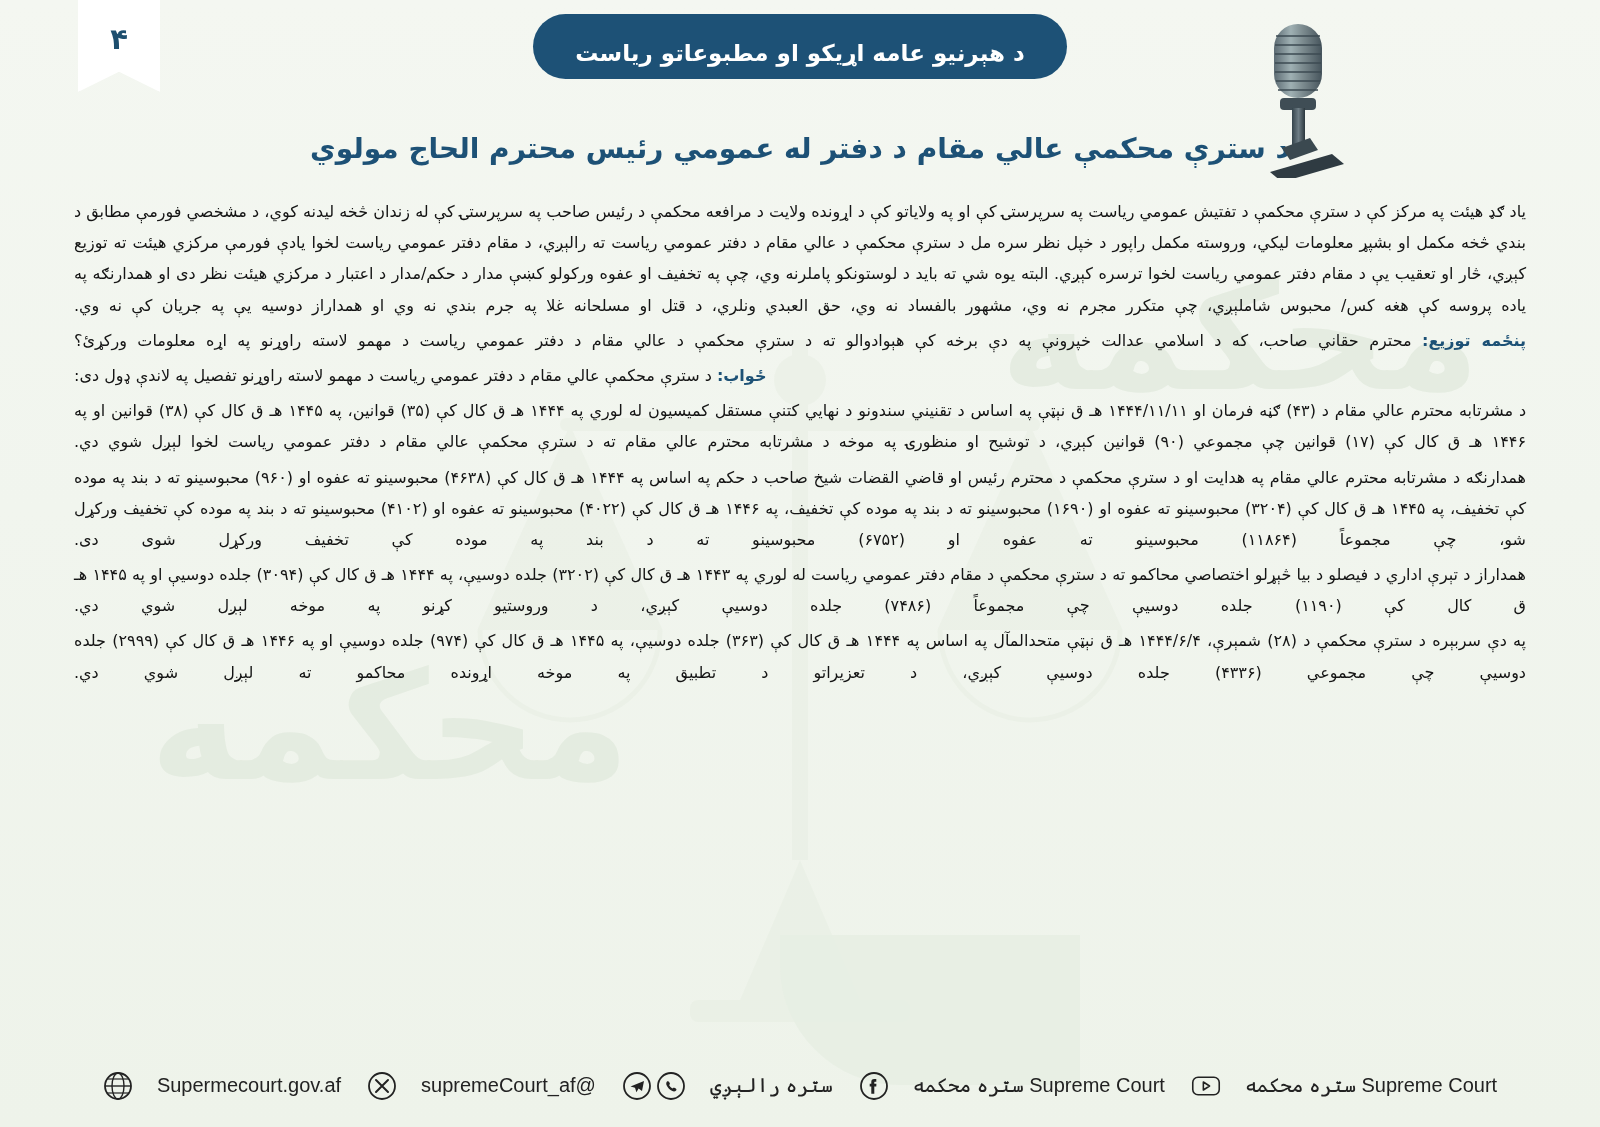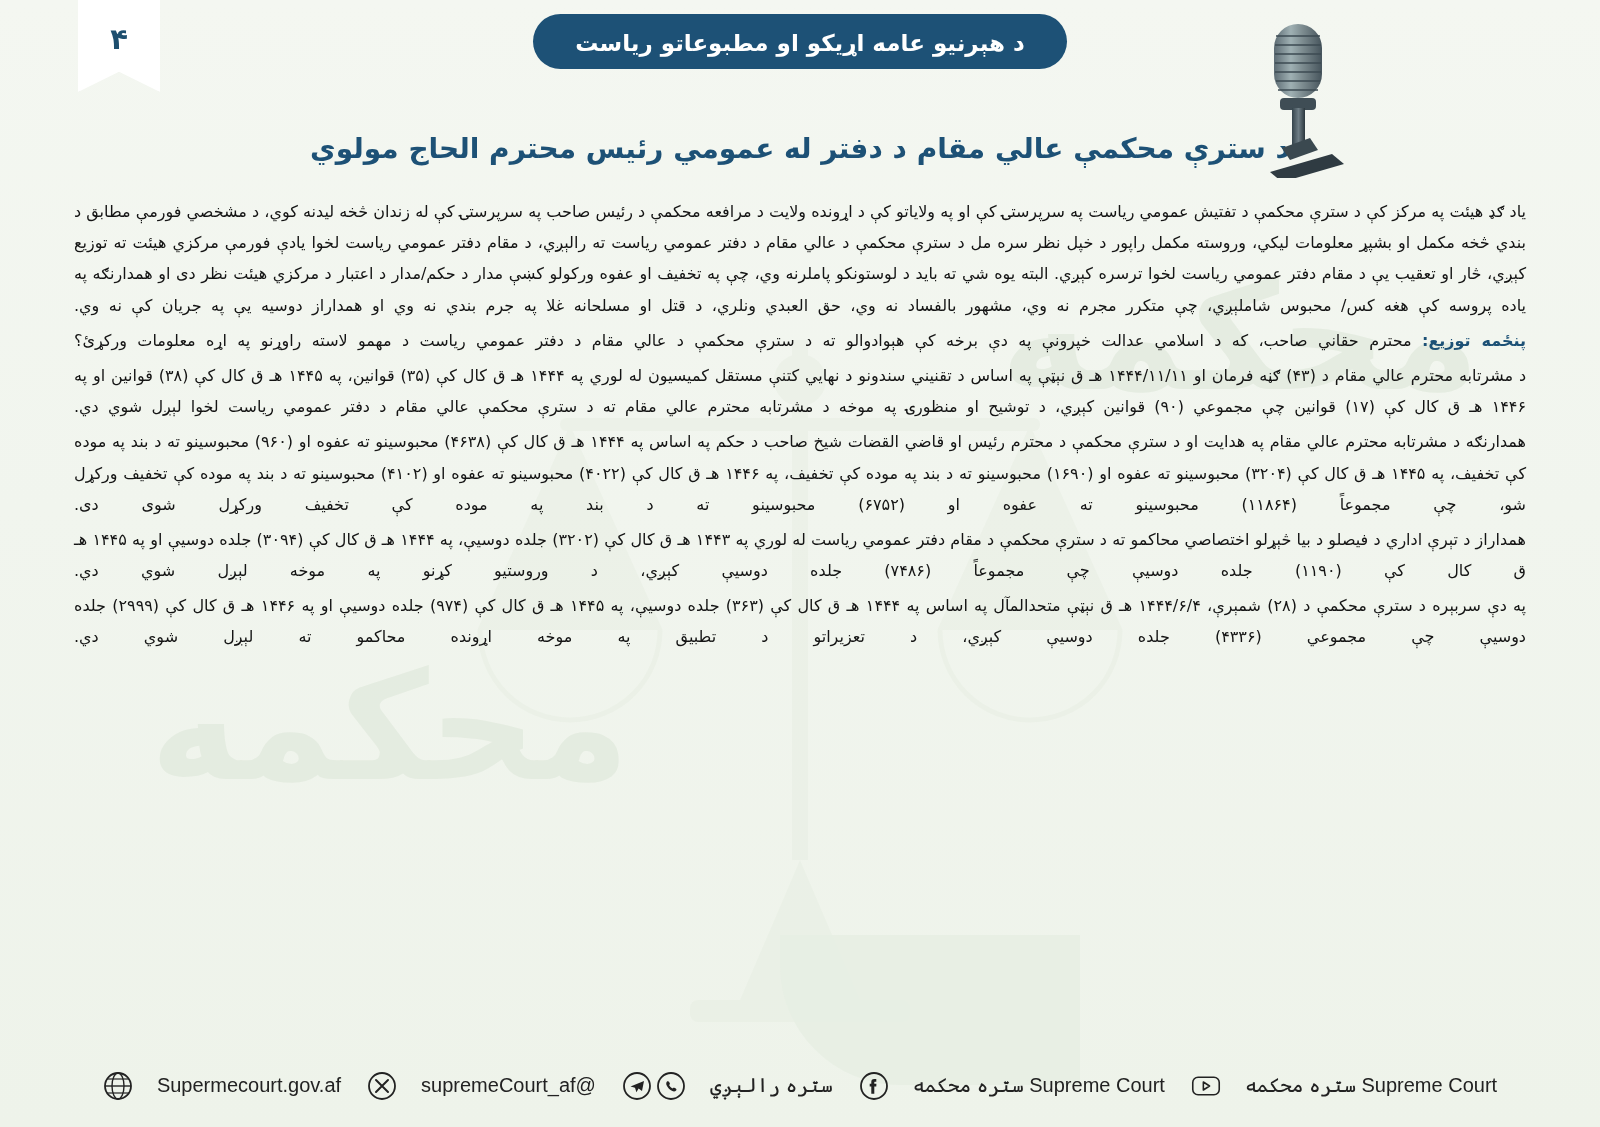--- a/index.html
+++ b/index.html
@@ -91,21 +91,21 @@
     left: 0;
     right: 0;
     display: flex;
     justify-content: center;
     z-index: 4;
   }
   #dept-pill {
     background: #1d5176;
     color: #ffffff;
     border-radius: 34px;
-    padding: 16px 42px 13px;
+    padding: 26px 42px 13px;
     font-size: 23px;
     font-weight: 600;
     letter-spacing: .5px;
     line-height: 1.15;
     min-width: 330px;
     text-align: center;
     font-family: "DejaVu Sans", sans-serif;
     white-space: nowrap;
   }
 
@@ -258,20 +258,24 @@
 
   <div id="article">
 
     <p class="just">یاد ګډ هیئت په مرکز کې د سترې محکمې د تفتیش عمومي ریاست په سرپرستۍ کې او په ولایاتو کې د اړونده ولایت د مرافعه محکمې د رئیس صاحب په سرپرستۍ کې له زندان څخه لیدنه کوي، د مشخصي فورمې مطابق د بندي څخه مکمل او بشپړ معلومات لیکي، وروسته مکمل راپور د خپل نظر سره مل د سترې محکمې د عالي مقام د دفتر عمومي ریاست ته رالېږي، د مقام دفتر عمومي ریاست لخوا یادې فورمې مرکزي هیئت ته توزیع کېږي، څار او تعقیب یې د مقام دفتر عمومي ریاست لخوا ترسره کېږي. البته یوه شي ته باید د لوستونکو پاملرنه وي، چې په تخفیف او عفوه ورکولو کښې مدار د حکم/مدار د اعتبار د مرکزي هیئت نظر دی او همدارنګه په یاده پروسه کې هغه کس/ محبوس شاملېږي، چې متکرر مجرم نه وي، مشهور بالفساد نه وي، حق العبدي ونلري، د قتل او مسلحانه غلا په جرم بندي نه وي او همداراز دوسیه یې په جریان کې نه وي.</p>
 
     <p class="just">
       <span class="lbl">پنځمه توزیع:</span>
       <span>محترم حقاني صاحب، که د اسلامي عدالت خپرونې په دې برخه کې هېوادوالو ته د سترې محکمې د عالي مقام د دفتر عمومي ریاست د مهمو لاسته راوړنو په اړه معلومات ورکړئ؟</span>
     </p>
 
+    <p class="end">
+      <span class="lbl">ځواب:</span>
+      <span>د سترې محکمې عالي مقام د دفتر عمومي ریاست د مهمو لاسته راوړنو تفصیل په لاندې ډول دی:</span>
+    </p>
 
     <p class="just">د مشرتابه محترم عالي مقام د (۴۳) ګڼه فرمان او ۱۴۴۴/۱۱/۱۱ هـ ق نېټې په اساس د تقنیني سندونو د نهایي کتنې مستقل کمیسیون له لوري په ۱۴۴۴ هـ ق کال کې (۳۵) قوانین، په ۱۴۴۵ هـ ق کال کې (۳۸) قوانین او په ۱۴۴۶ هـ ق کال کې (۱۷) قوانین چې مجموعي (۹۰) قوانین کېږي، د توشیح او منظورۍ په موخه د مشرتابه محترم عالي مقام ته د سترې محکمې عالي مقام د دفتر عمومي ریاست لخوا لېږل شوي دي.</p>
     <p class="just">همدارنګه د مشرتابه محترم عالي مقام په هدایت او د سترې محکمې د محترم رئیس او قاضي القضات شیخ صاحب د حکم په اساس په ۱۴۴۴ هـ ق کال کې (۴۶۳۸) محبوسینو ته عفوه او (۹۶۰) محبوسینو ته د بند په موده کې تخفیف، په ۱۴۴۵ هـ ق کال کې (۳۲۰۴) محبوسینو ته عفوه او (۱۶۹۰) محبوسینو ته د بند په موده کې تخفیف، په ۱۴۴۶ هـ ق کال کې (۴۰۲۲) محبوسینو ته عفوه او (۴۱۰۲) محبوسینو ته د بند په موده کې تخفیف ورکړل شو، چې مجموعاً (۱۱۸۶۴) محبوسینو ته عفوه او (۶۷۵۲) محبوسینو ته د بند په موده کې تخفیف ورکړل شوی دی.</p>
     <p class="just">همداراز د تېرې اداري د فیصلو د بیا څېړلو اختصاصي محاکمو ته د سترې محکمې د مقام دفتر عمومي ریاست له لوري په ۱۴۴۳ هـ ق کال کې (۳۲۰۲) جلده دوسیې، په ۱۴۴۴ هـ ق کال کې (۳۰۹۴) جلده دوسیې او په ۱۴۴۵ هـ ق کال کې (۱۱۹۰) جلده دوسیې چې مجموعاً (۷۴۸۶) جلده دوسیې کېږي، د وروستیو کړنو په موخه لېږل شوي دي.</p>
     <p class="just">په دې سربېره د سترې محکمې د (۲۸) شمېرې، ۱۴۴۴/۶/۴ هـ ق نېټې متحدالمآل په اساس په ۱۴۴۴ هـ ق کال کې (۳۶۳) جلده دوسیې، په ۱۴۴۵ هـ ق کال کې (۹۷۴) جلده دوسیې او په ۱۴۴۶ هـ ق کال کې (۲۹۹۹) جلده دوسیې چې مجموعي (۴۳۳۶) جلده دوسیې کېږي، د تعزیراتو د تطبیق په موخه اړونده محاکمو ته لېږل شوي دي.</p>
   </div>
 
   <div id="footer">
 
     <div class="f-item">

